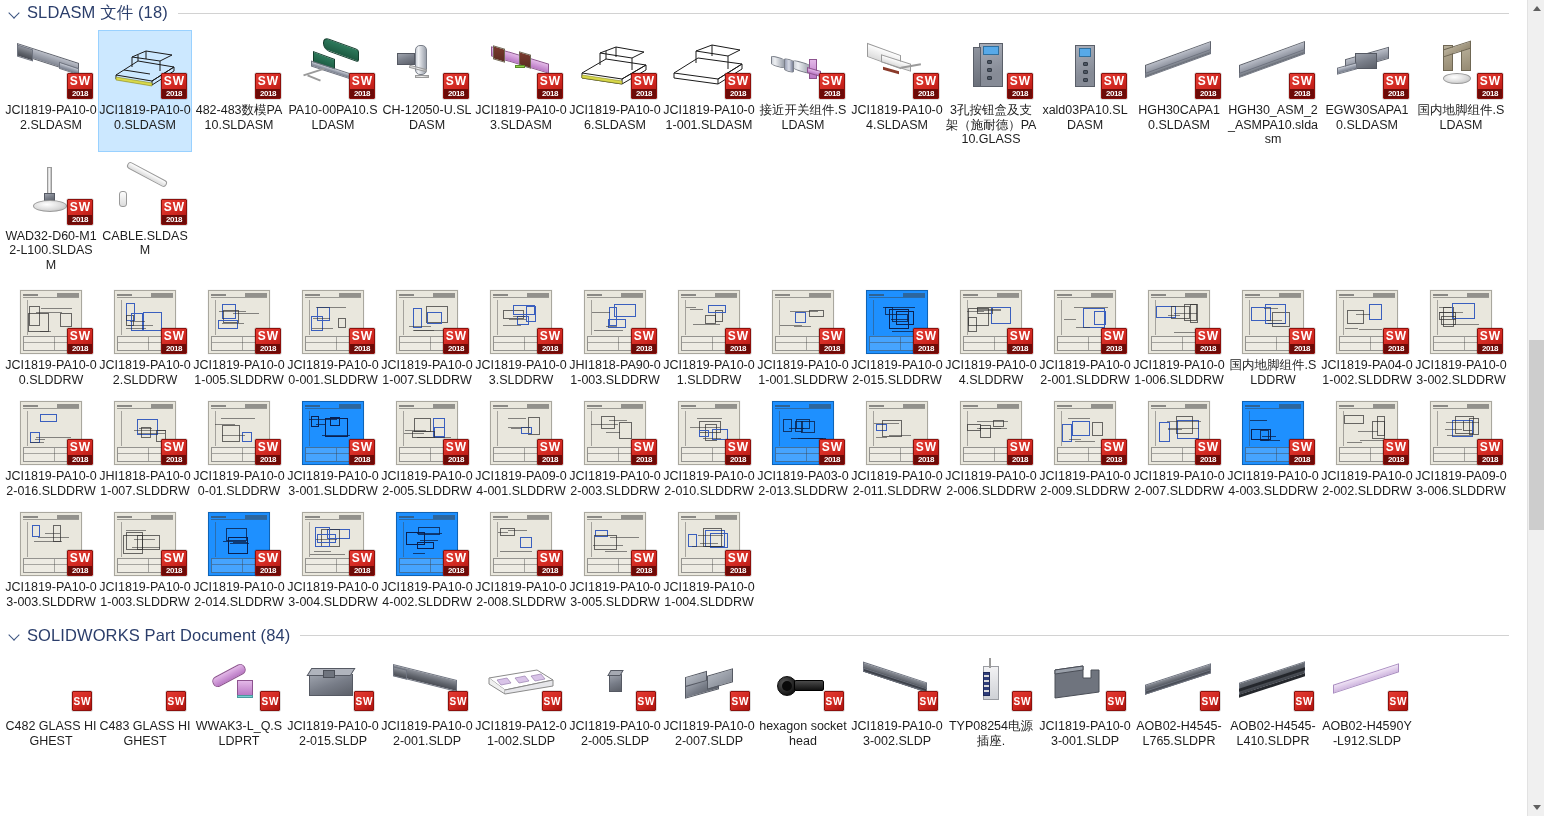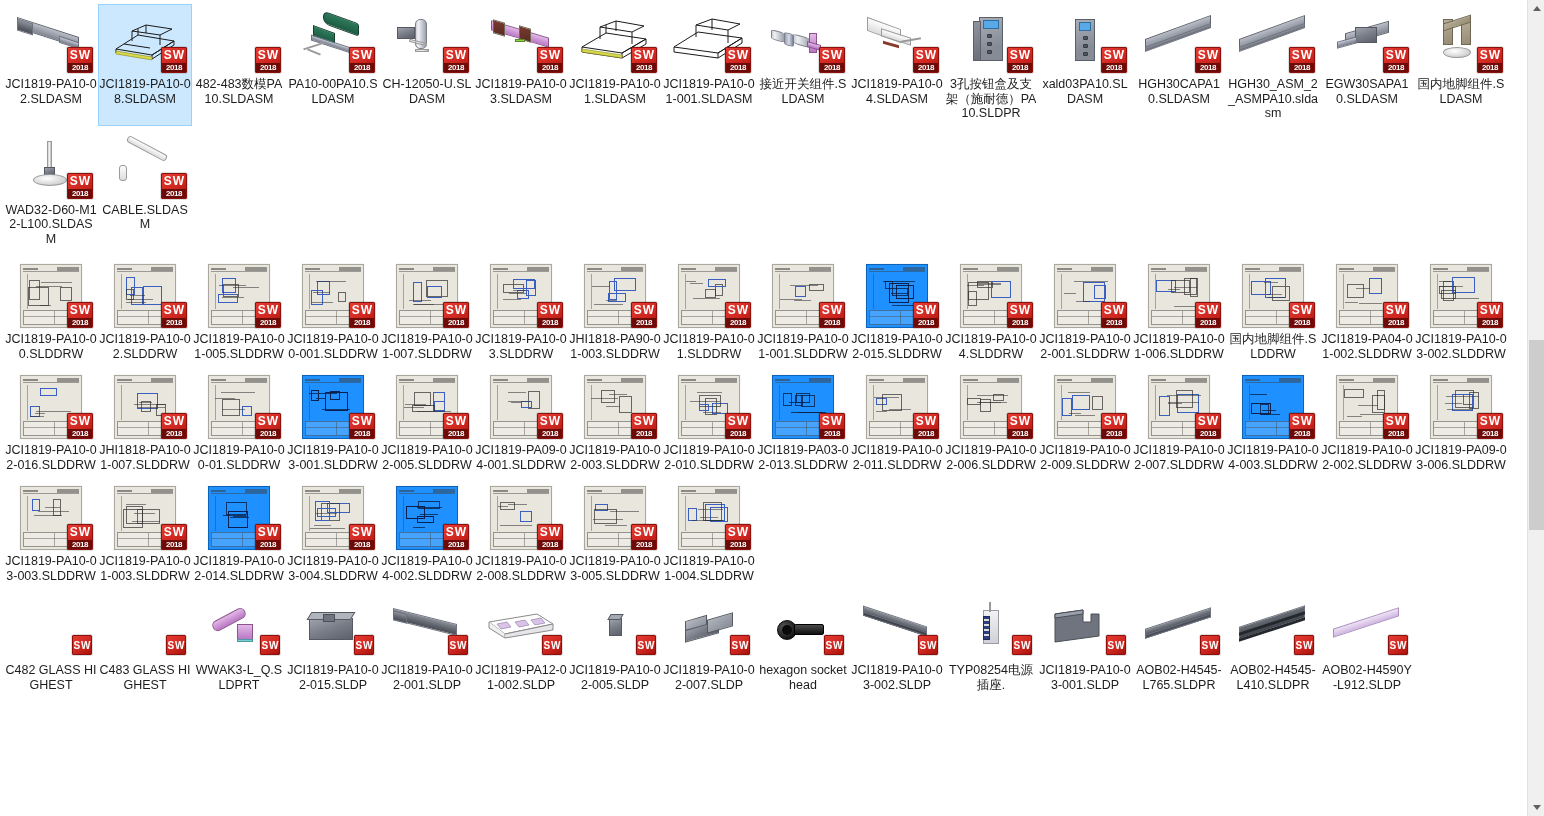--- a/index.html
+++ b/index.html
@@ -295,20 +295,25 @@
   }
   .sb-track-top { position:absolute; left:0; right:0; top:17px; bottom:17px; background:#f0f0f0; }
 </style>
 </head>
 <body>
 
 <div id="explorer">
 
   <div class="content-pane">
 
+    <div class="group-header">
+      <span class="chev"></span>
+      <span class="gtitle">SLDASM 文件 (18)</span>
+      <span class="grule"></span>
+    </div>
 
     <div class="grid">
 
       <div class="tile">
         <div class="thumb-wrap">
           <div class="model">
             <div class="bar steel" style="left:2px;top:14px;width:62px;height:11px;transform:skewY(18deg);"></div>
             <div class="bar dark" style="left:2px;top:8px;width:16px;height:12px;transform:skewY(18deg);"></div>
             <div class="bar" style="left:44px;top:26px;width:20px;height:7px;transform:skewY(18deg);"></div>
           </div>
@@ -335,21 +340,21 @@
               <path d="M22 37 L48 41"></path>
             </g>
             <path d="M14 44 L50 50 L50 53 L14 47 Z" fill="#d8d84a" stroke="#8a8a20" stroke-width=".6"></path>
           </svg>
           <div class="sw-badge">
               <span class="sw-s">S</span>
               <span class="sw-w">W</span>
               <span class="yr">2018</span>
             </div>
         </div>
-        <div class="label">JCI1819-PA10-08.SLDASM</div>
+        <div class="label">JCI1819-PA10-00.SLDASM</div>
       </div>
 
       <div class="tile">
         <div class="thumb-wrap">
           <div class="sw-badge">
               <span class="sw-s">S</span>
               <span class="sw-w">W</span>
               <span class="yr">2018</span>
             </div>
         </div>
@@ -421,21 +426,21 @@
               <path d="M34 26 L34 18"></path>
             </g>
             <path d="M10 42 L50 48 L50 51 L10 45 Z" fill="#d8d84a" stroke="#8a8a20" stroke-width=".6"></path>
           </svg>
           <div class="sw-badge">
               <span class="sw-s">S</span>
               <span class="sw-w">W</span>
               <span class="yr">2018</span>
             </div>
         </div>
-        <div class="label">JCI1819-PA10-01.SLDASM</div>
+        <div class="label">JCI1819-PA10-06.SLDASM</div>
       </div>
 
       <div class="tile">
         <div class="thumb-wrap">
           <svg class="wire-svg" width="86" height="68">
             <g stroke="#1a1a1a" stroke-width="1" fill="none">
               <path d="M8 40 L32 25 L76 31 L52 46 Z"></path>
               <path d="M8 40 L8 45 L52 51 L52 46"></path>
               <path d="M52 46 L76 31 L76 36 L52 51"></path>
               <path d="M30 30 L30 18 L62 23 L62 36"></path>
@@ -497,21 +502,21 @@
               <div class="btn" style="top:32px;"></div>
             </div>
             <div class="panelbox" style="left:18px;top:8px;width:8px;height:40px;background:linear-gradient(160deg,#8e939e,#6a6f79);"></div>
           </div>
           <div class="sw-badge">
               <span class="sw-s">S</span>
               <span class="sw-w">W</span>
               <span class="yr">2018</span>
             </div>
         </div>
-        <div class="label">3孔按钮盒及支架（施耐德）PA10.SLDPR</div>
+        <div class="label">3孔按钮盒及支架（施耐德）PA10.GLASS</div>
       </div>
 
       <div class="tile">
         <div class="thumb-wrap">
           <div class="model">
             <div class="panelbox" style="left:26px;top:6px;width:20px;height:42px;">
               <div class="screen"></div>
               <div class="btn" style="top:16px;"></div>
               <div class="btn" style="top:24px;"></div>
               <div class="btn" style="top:32px;"></div>
@@ -1537,20 +1542,25 @@
             <div class="sw-badge">
               <span class="sw-s">S</span>
               <span class="sw-w">W</span>
               <span class="yr">2018</span>
             </div>
           </div>
           <div class="label">JCI1819-PA10-01-004.SLDDRW</div>
         </div>
       </div>
 
+    <div class="group-header" style="margin-top:4px;">
+      <span class="chev"></span>
+      <span class="gtitle">SOLIDWORKS Part Document (84)</span>
+      <span class="grule"></span>
+    </div>
 
     <div class="grid">
 
       <div class="tile">
         <div class="thumb-wrap small">
           <div class="sw-badge mini">
               <span class="sw-s">S</span>
               <span class="sw-w">W</span>
             </div>
         </div>

